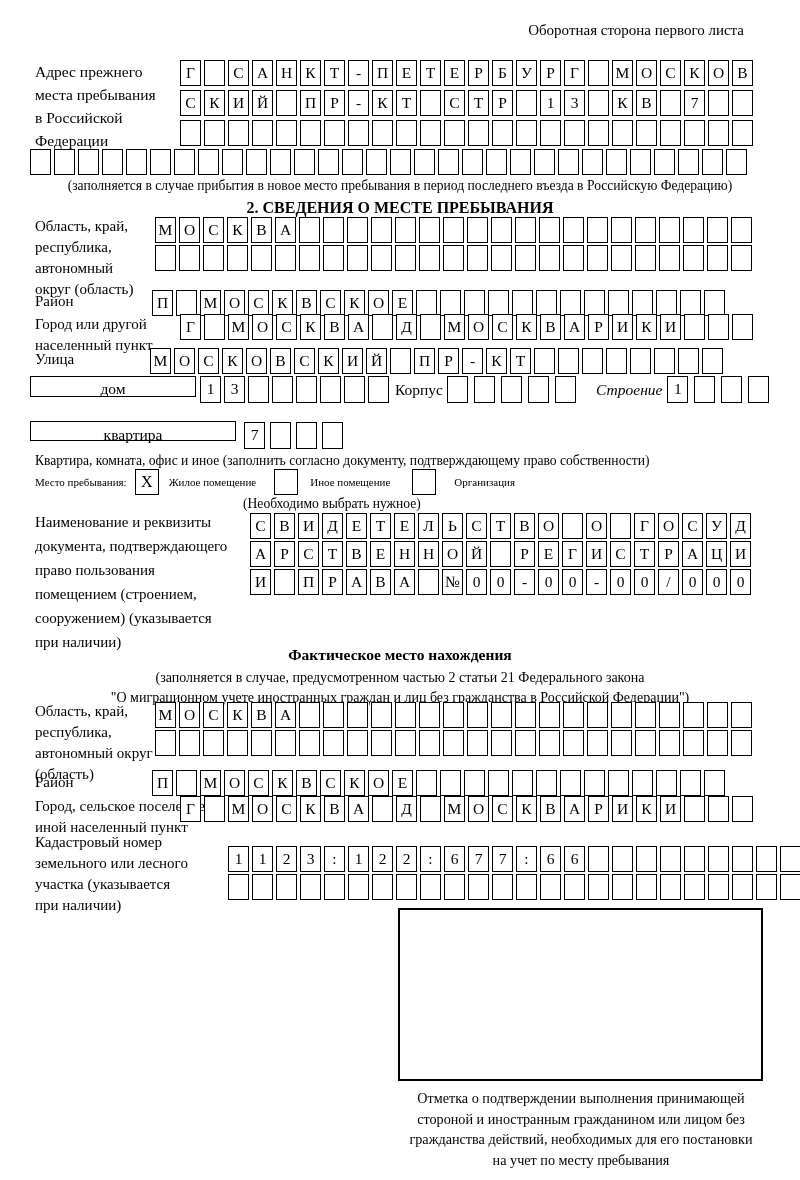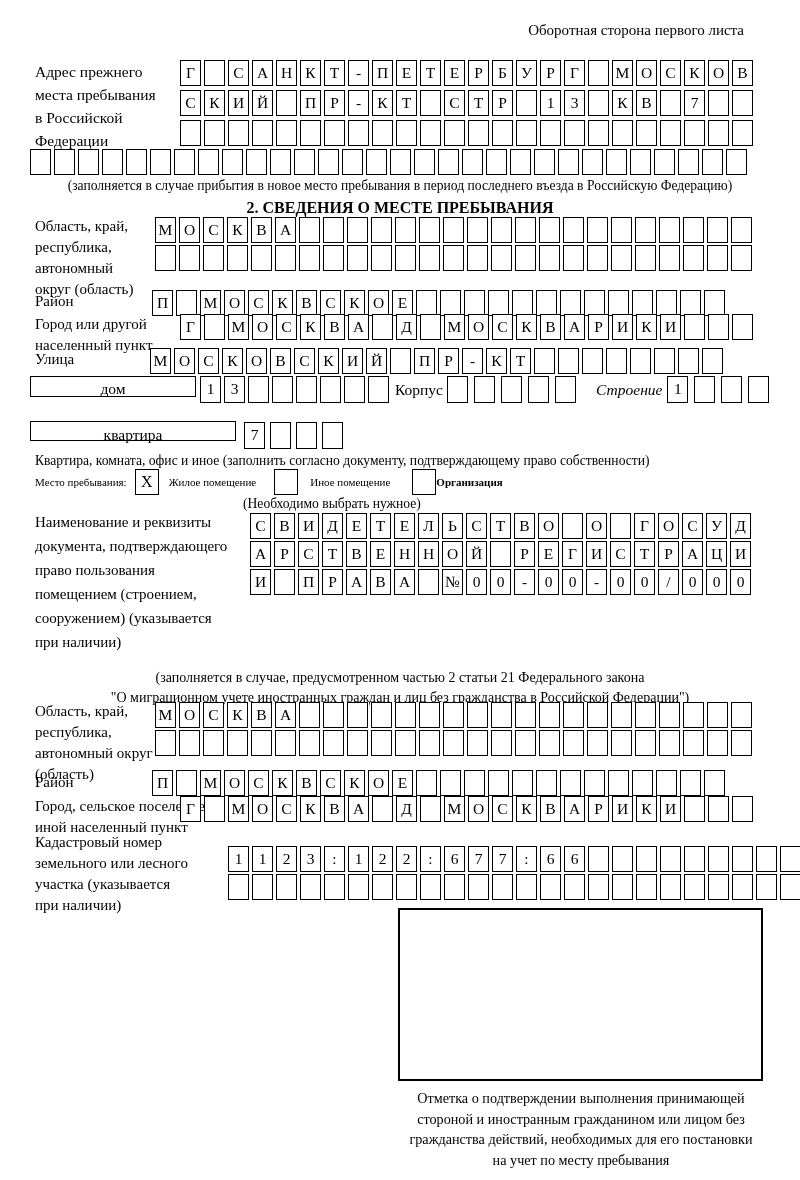--- a/index.html
+++ b/index.html
@@ -337,21 +337,21 @@
   </div>
   <div class="abs note" style="left:35px;top:453px;">Квартира, комната, офис и иное (заполнить согласно документу, подтверждающему право собственности)</div>
 
   <div class="abs inline-flex" style="left:35px;top:469px;">
     <div class="opt-lbl">Место пребывания:</div>
     <div class="mcb" style="margin-left:8px;">Х</div>
     <div class="opt-lbl" style="margin-left:10px;">Жилое помещение</div>
     <div class="mcb" style="margin-left:18px;"></div>
     <div class="opt-lbl" style="margin-left:12px;">Иное помещение</div>
     <div class="mcb" style="margin-left:22px;"></div>
-    <div class="opt-lbl" style="font-weight:bold;">Организация</div>
+    <div class="opt-lbl" style="margin-left:18px;">Организация</div>
   </div>
   <div class="abs note" style="left:243px;top:496px;">(Необходимо выбрать нужное)</div>
 
   <div class="abs lbl lbl-doc" style="left:35px;top:510px;">Наименование и реквизиты
 документа, подтверждающего
 право пользования
 помещением (строением,
 сооружением) (указывается
 при наличии)</div>
   <div class="abs boxrow" style="left:250px;top:513px;">
@@ -417,20 +417,21 @@
       <span class="cb">0</span>
       <span class="cb">-</span>
       <span class="cb">0</span>
       <span class="cb">0</span>
       <span class="cb">/</span>
       <span class="cb">0</span>
       <span class="cb">0</span>
       <span class="cb">0</span>
     </div>
 
+  <div class="abs title center" style="top:646px;font-size:15.5px;">Фактическое место нахождения</div>
   <div class="abs note center" style="top:670px;font-size:14px;">(заполняется в случае, предусмотренном частью 2 статьи 21 Федерального закона</div>
   <div class="abs note center" style="top:690px;font-size:14px;">"О миграционном учете иностранных граждан и лиц без гражданства в Российской Федерации")</div>
 
   <div class="abs lbl" style="left:35px;top:701px;">Область, край,
 республика,
 автономный округ
 (область)</div>
   <div class="abs boxrow" style="left:155px;top:702px;">
       <span class="cb">М</span>
       <span class="cb">О</span>

